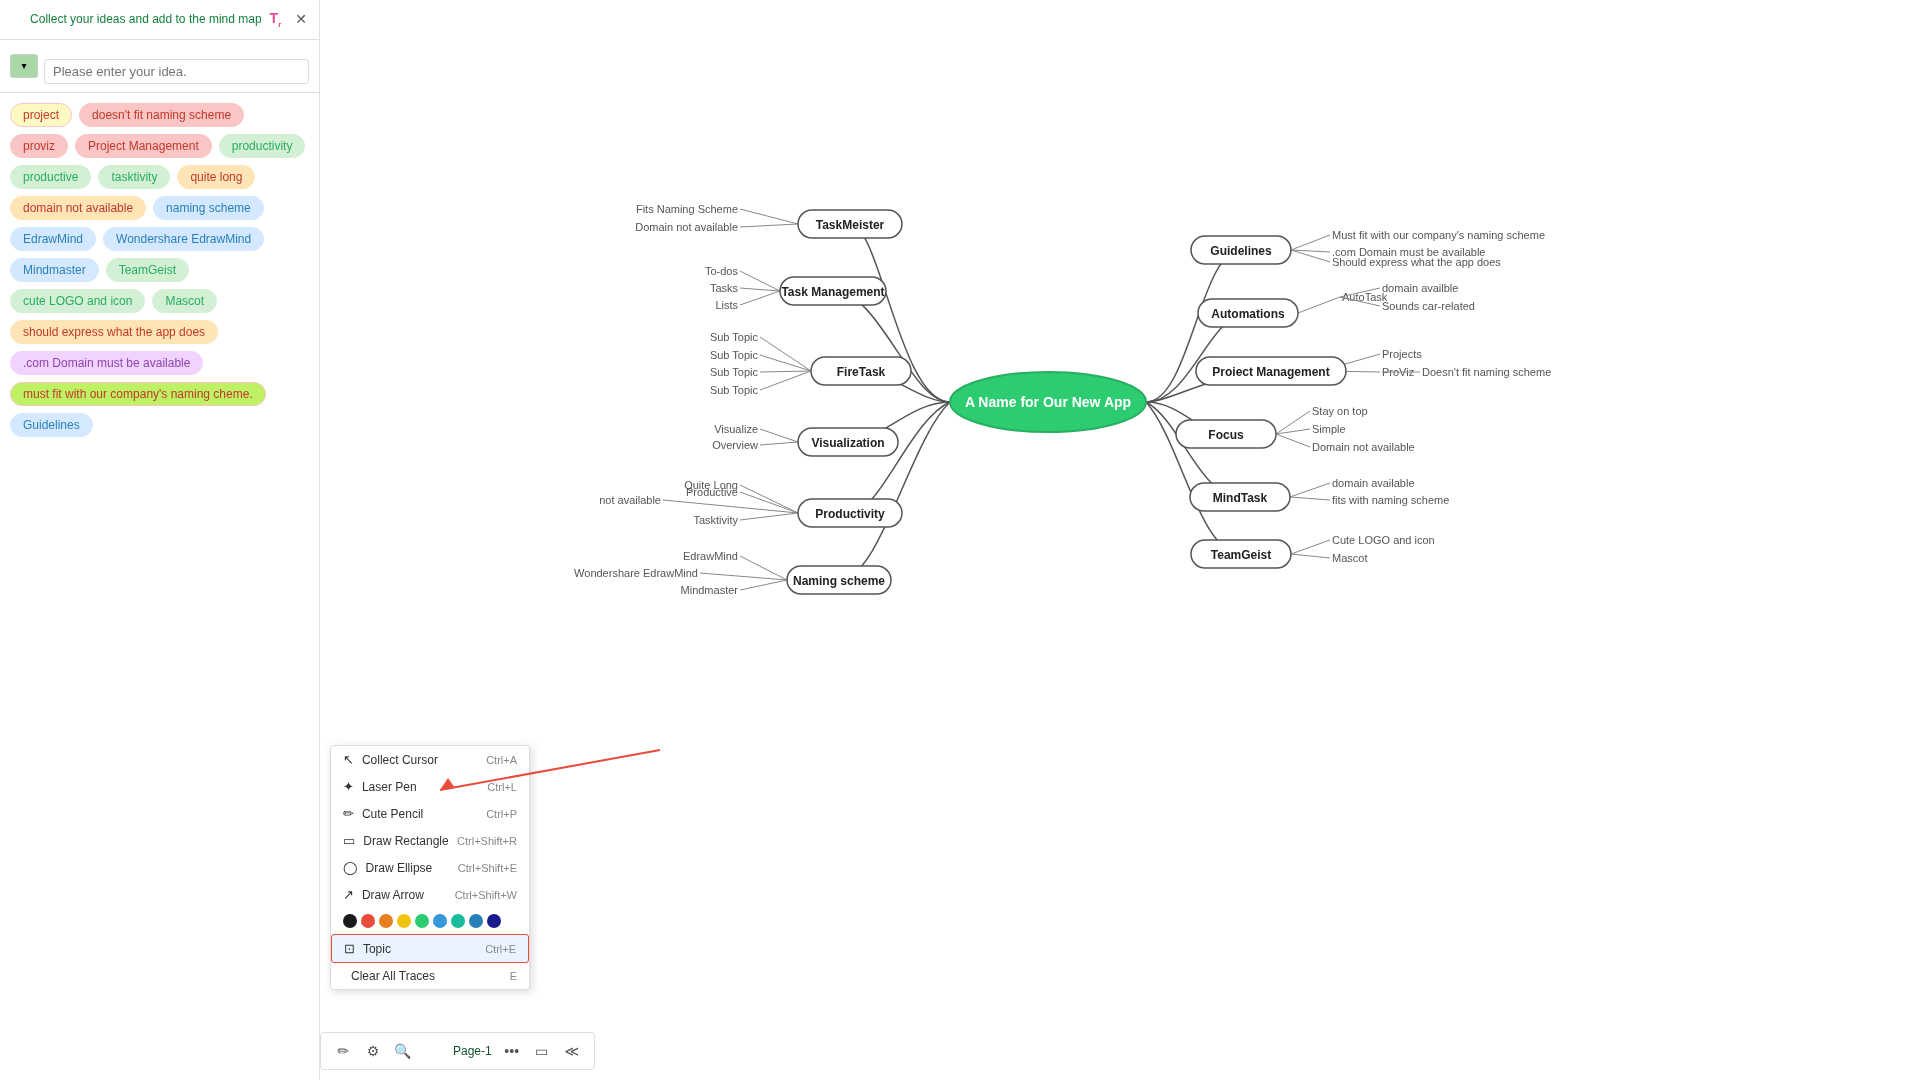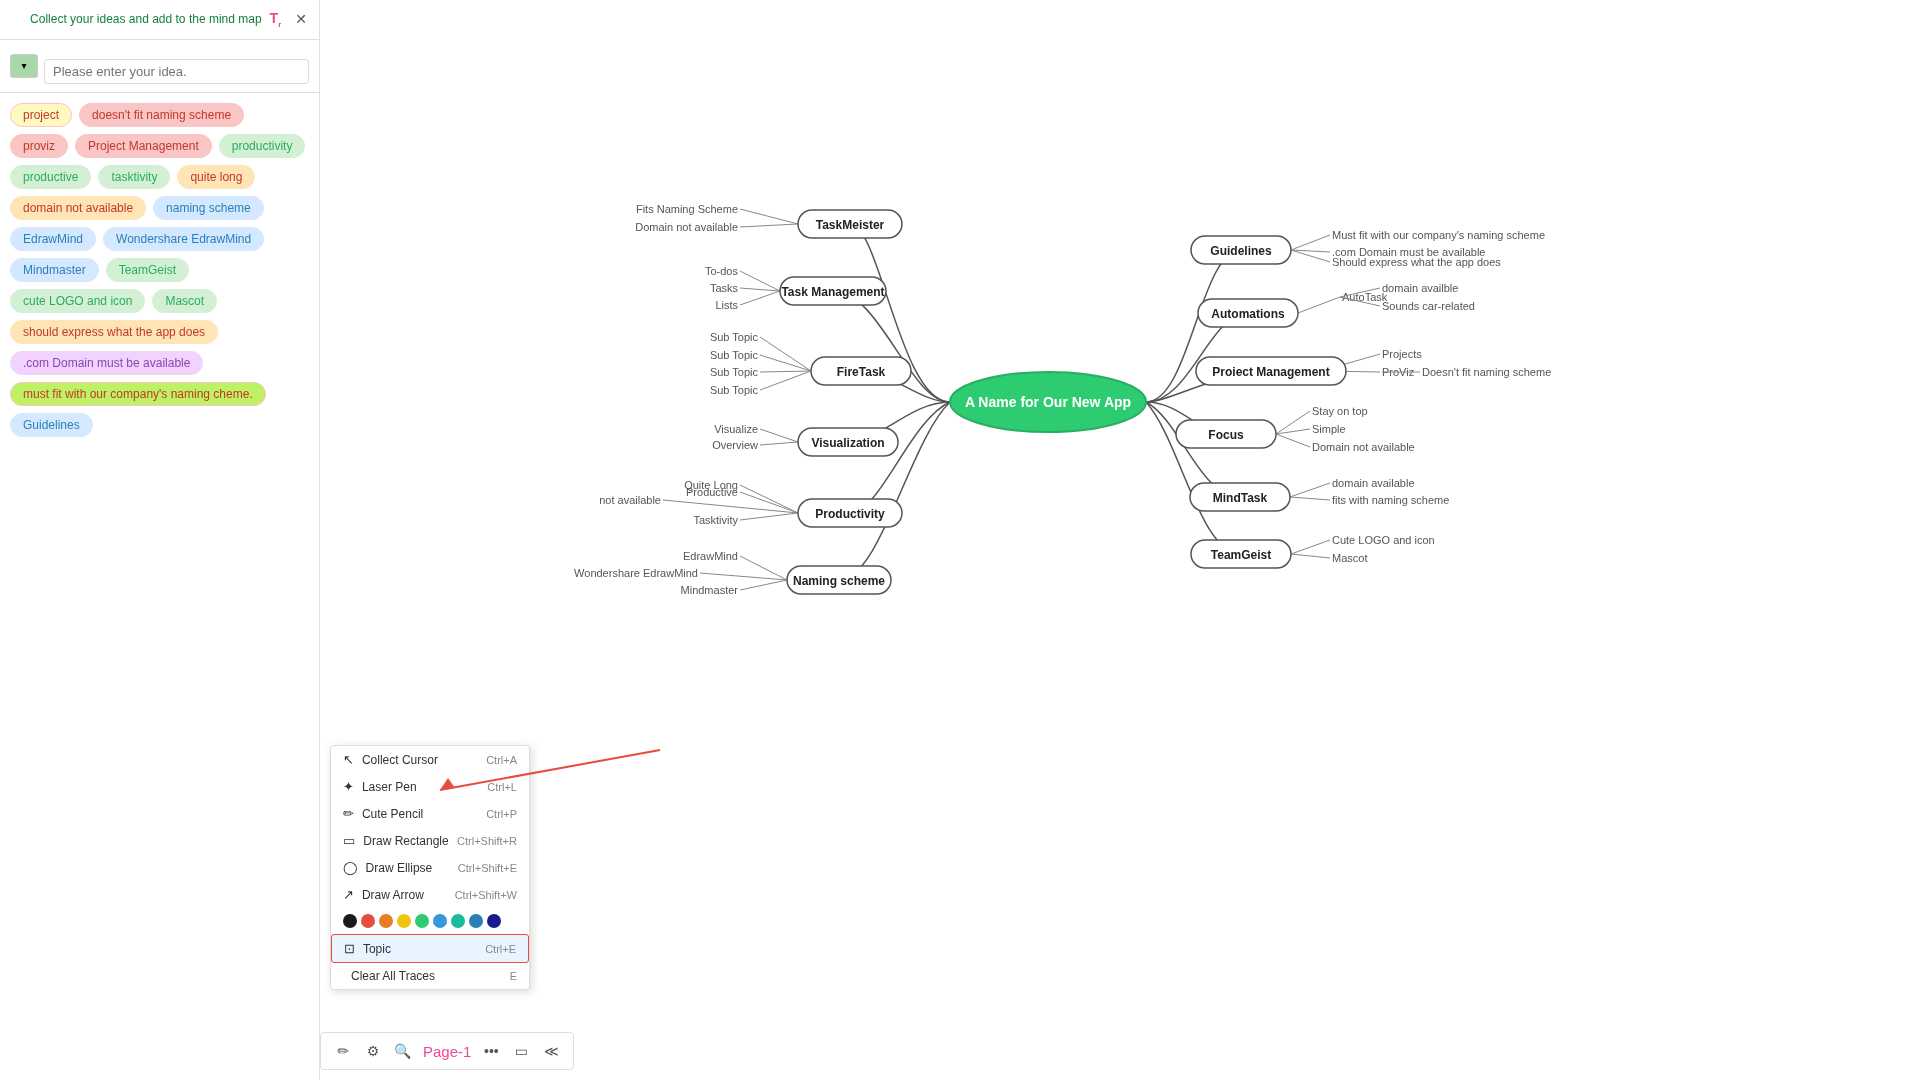--- a/index.html
+++ b/index.html
@@ -140,21 +140,21 @@
     }
     .toolbar-btn {
       width: 28px; height: 28px;
       display: flex; align-items: center; justify-content: center;
       border: none; background: none; cursor: pointer;
       border-radius: 3px;
       font-size: 14px;
       color: #555;
     }
     #page-label {
-      font-size: 15px; color: #ec4899; padding: 0 4px;
+      font-size: 12px; color: #14532d; padding: 0 4px; margin-left: 30px;
     }
 
     
     #red-arrow {
       position: absolute;
       bottom: 280px;
       left: 100px;
       width: 280px;
       height: 60px;
       pointer-events: none;

